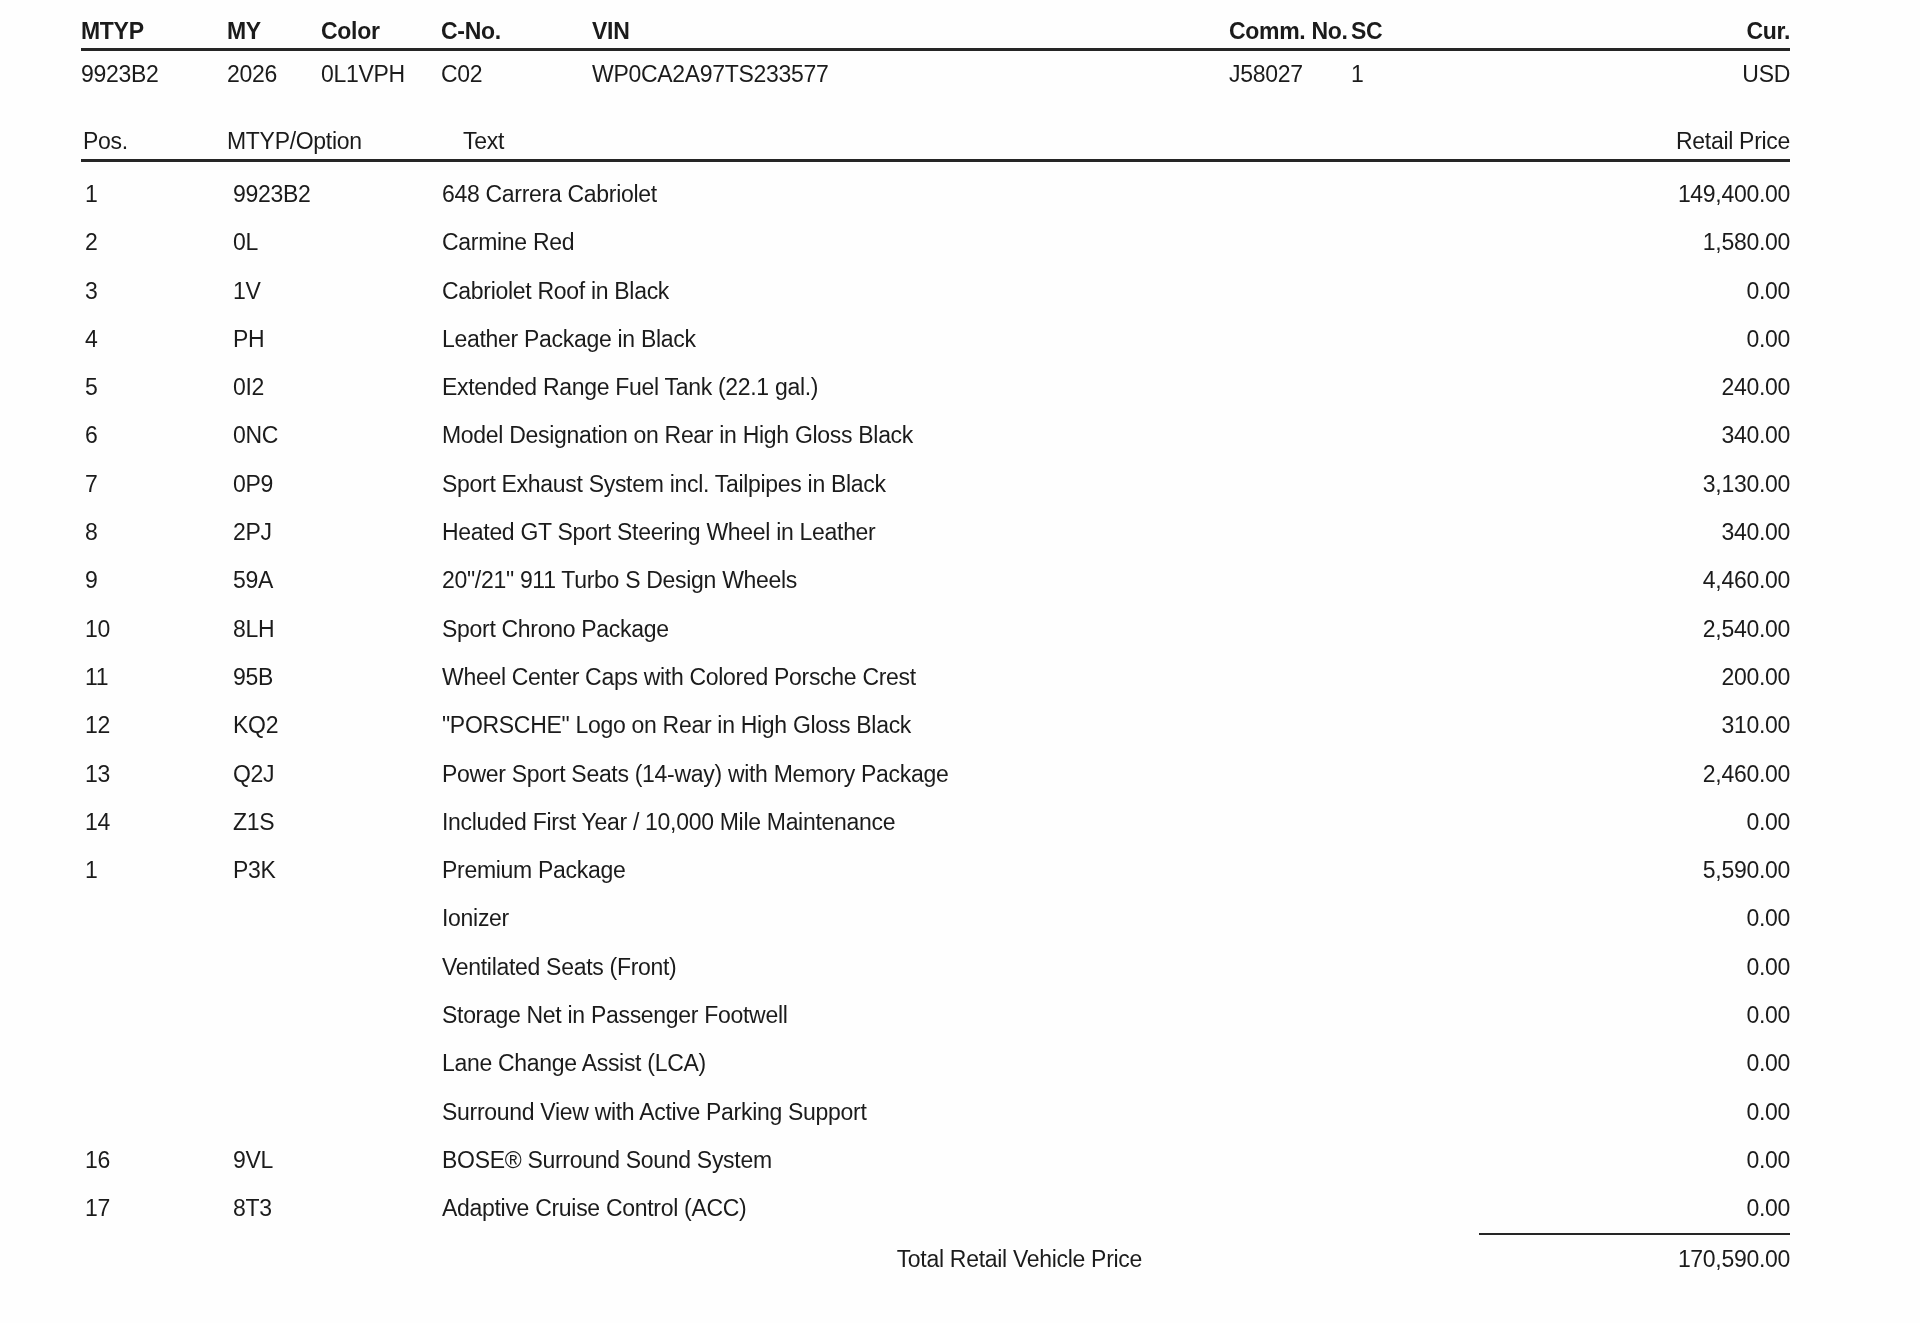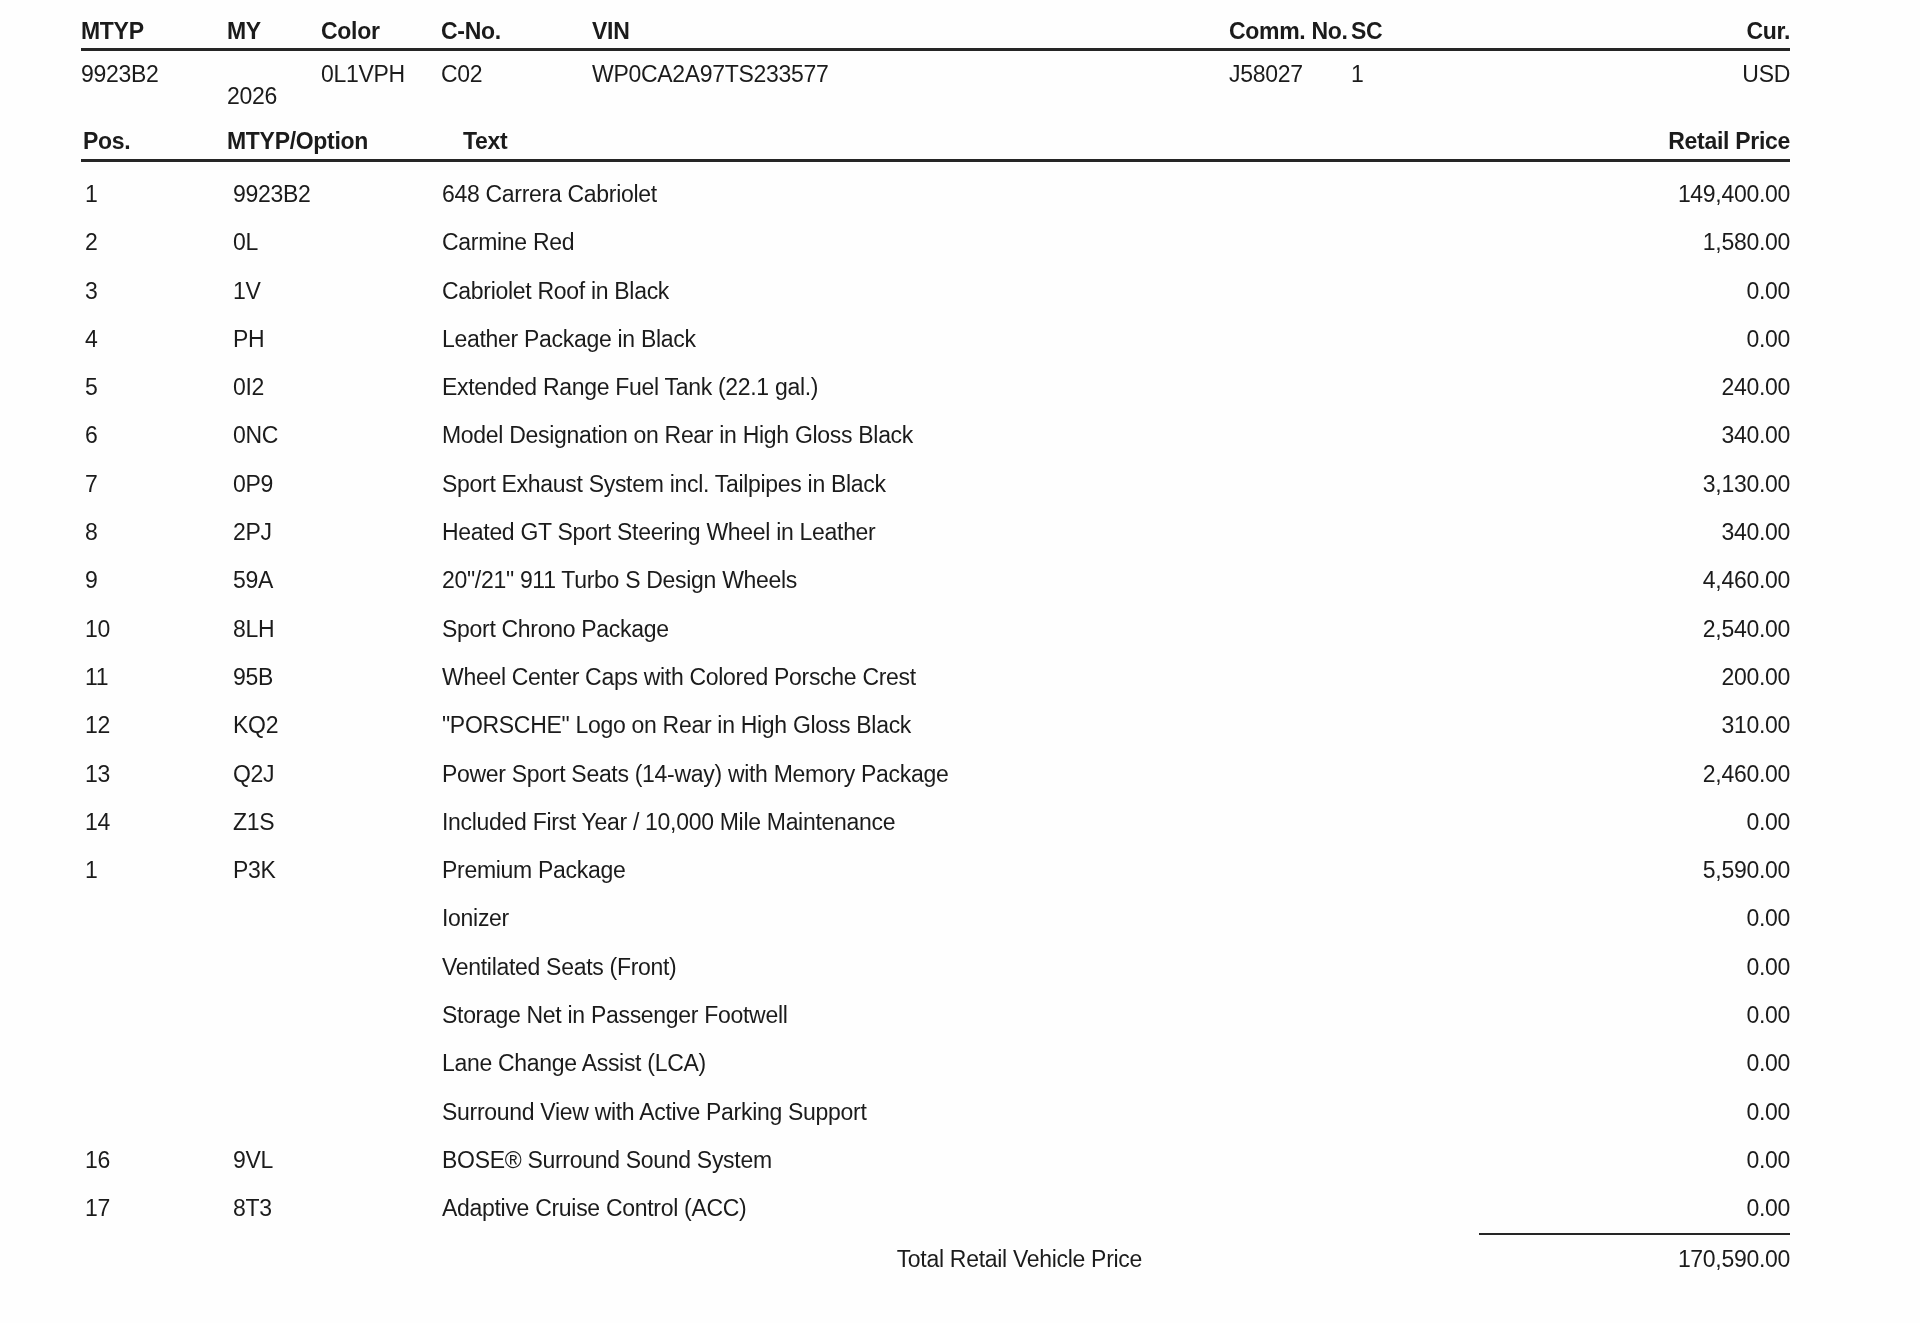--- a/index.html
+++ b/index.html
@@ -15,32 +15,32 @@
   }
   .content{position:absolute;left:81px;top:10px;width:1709px;}
 
   
   .vh-labels{position:relative;height:38px;font-weight:700;}
   .vh-labels span{position:absolute;bottom:3px;white-space:nowrap;}
   .vh-values{position:relative;height:46px;}
   .vh-values span{position:absolute;top:0;line-height:46px;white-space:nowrap;}
   .rule{border-top:3px solid #262626;height:0;}
   .cx0{left:0;}
-  .cx1{left:146px;margin-top:22px;}
+  .cx1{left:146px;}
   .cx2{left:240px;}
   .cx3{left:360px;}
   .cx4{left:511px;}
   .cx5{left:1148px;}
   .cx6{left:1270px;text-align:right;}
   .cx7{right:0;text-align:left;margin-left:14px;}
 
   .spacer{height:22px;}
 
   
-  .opt-labels{position:relative;height:40px;font-weight:700;}
+  .opt-labels{position:relative;height:40px;font-weight:400;}
   .opt-labels span{position:absolute;bottom:4px;white-space:nowrap;}
   .ox0{left:2px;}
   .ox1{left:146px;}
   .ox2{left:382px;}
   .ox3{right:0;text-align:right;}
 
   
   .rows{margin-top:8px;}
   .row{position:relative;height:48.3px;}
   .row span{position:absolute;top:0;line-height:48.3px;white-space:nowrap;}

